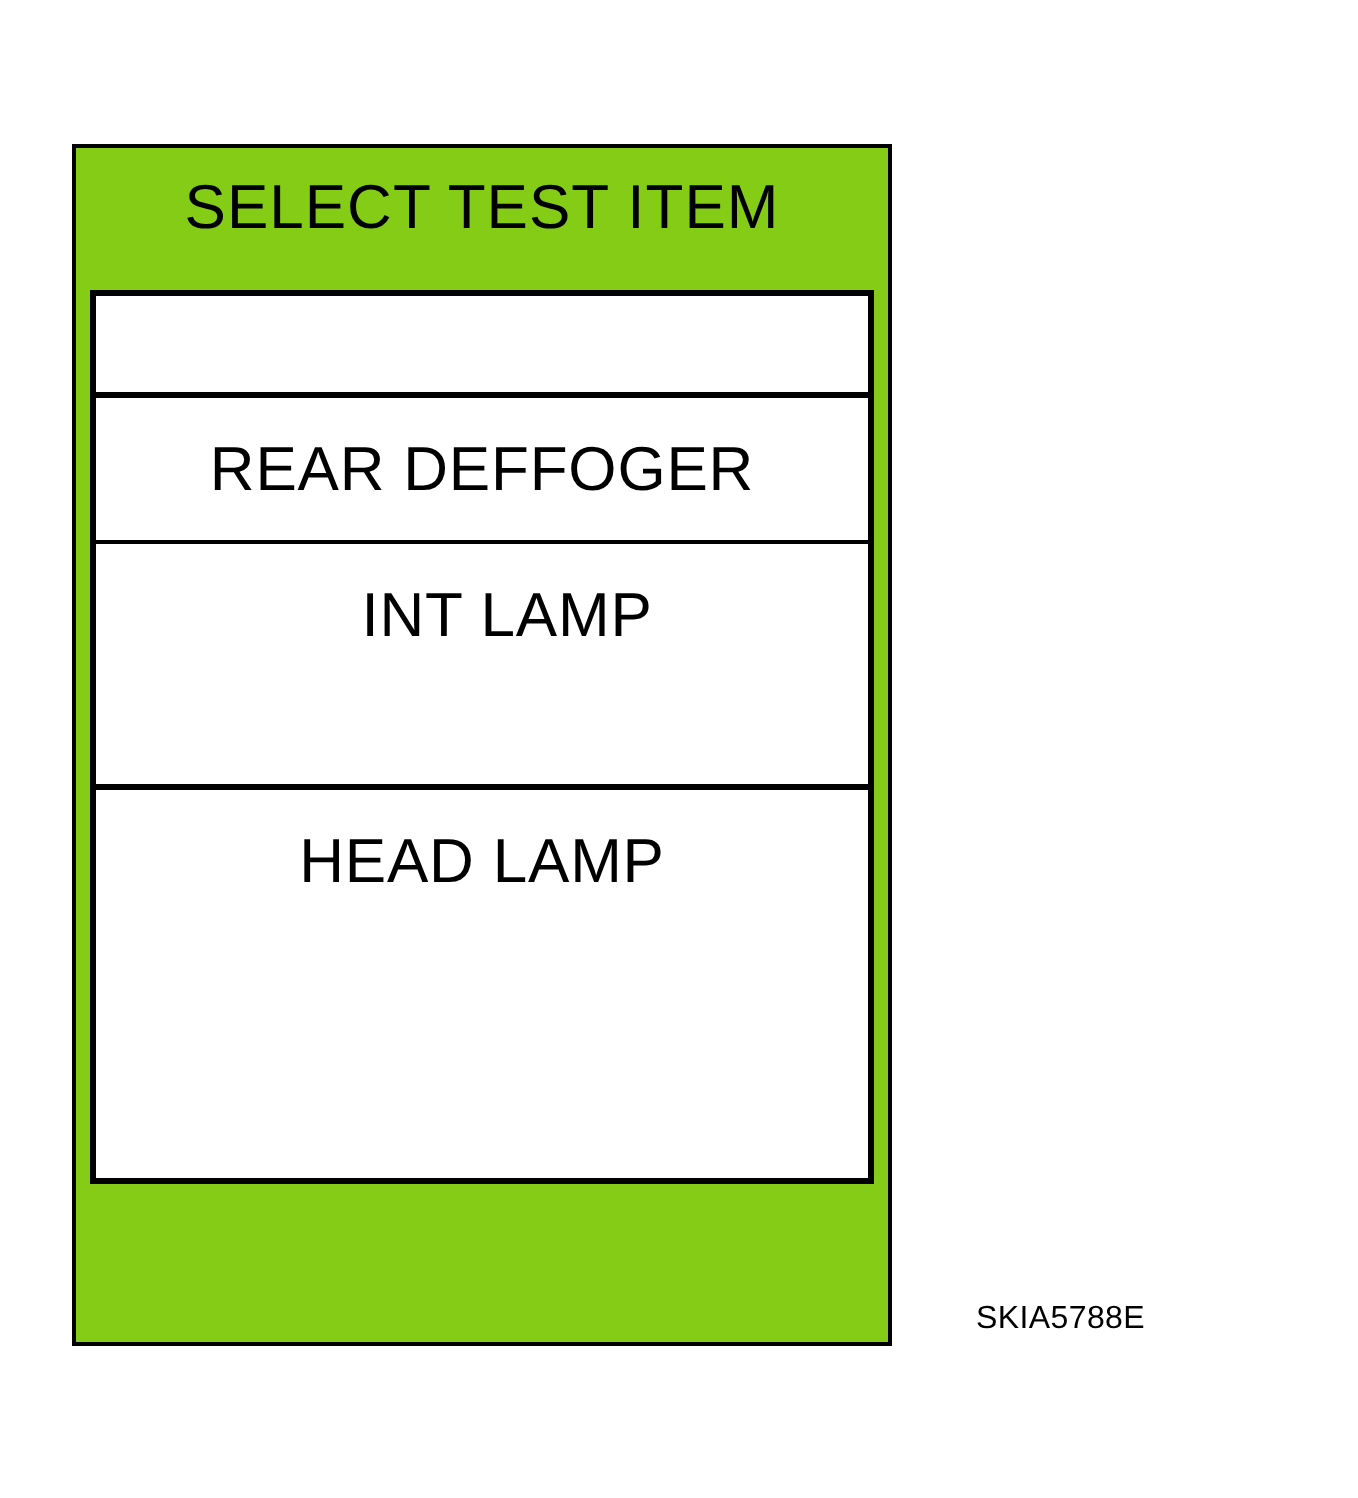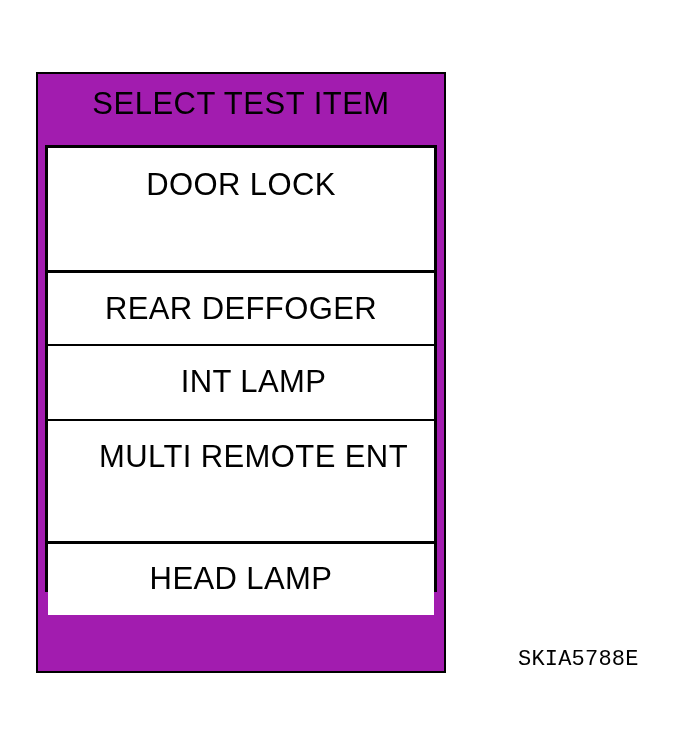--- a/index.html
+++ b/index.html
@@ -19,21 +19,21 @@
 
   
   #screen-frame {
     position: absolute;
     left: 36px;
     top: 72px;
     width: 410px;
     height: 601px;
     box-sizing: border-box;
     border: 2px solid #000000;
-    background: #a21caf;
+    background: #84cc16;
   }
 
   
   #screen-title {
     position: absolute;
     left: 0;
     top: 12px;
     width: 100%;
     text-align: center;
     font-size: 31px;
@@ -90,55 +90,49 @@
     position: absolute;
     left: 7px;
     top: 518px;
     width: 392px;
     height: 79px;
   }
 
   
   #figure-caption {
     position: absolute;
-    left: 518px;
+    left: 488px;
     top: 647px;
-    font-family: Liberation Mono, monospace;
-    font-size: 22px;
+    font-family: Liberation Sans, sans-serif;
+    font-size: 16px;
     line-height: 26px;
     letter-spacing: 0.2px;
     white-space: nowrap;
     font-weight: 400;
   }
 </style>
 </head>
 <body>
 
 <div id="screen-frame">
 
   <div id="screen-title">SELECT TEST ITEM</div>
 
   <div id="test-item-list">
 
-    <div class="test-item-row div-none">
-      <span class="test-item-label">DOOR LOCK</span>
-    </div>
 
     <div class="test-item-row div-thick">
       <span class="test-item-label">REAR DEFFOGER</span>
     </div>
 
 
     <div class="test-item-row div-thin">
       <span class="test-item-label">INT LAMP</span>
     </div>
 
-    <div class="test-item-row div-thin">
-      <span class="test-item-label">MULTI REMOTE ENT</span>
-    </div>
 
     <div class="test-item-row div-thick">
       <span class="test-item-label">HEAD LAMP</span>
     </div>
 
   </div>
 
   <div id="frame-blank-area"></div>
 
 </div>

